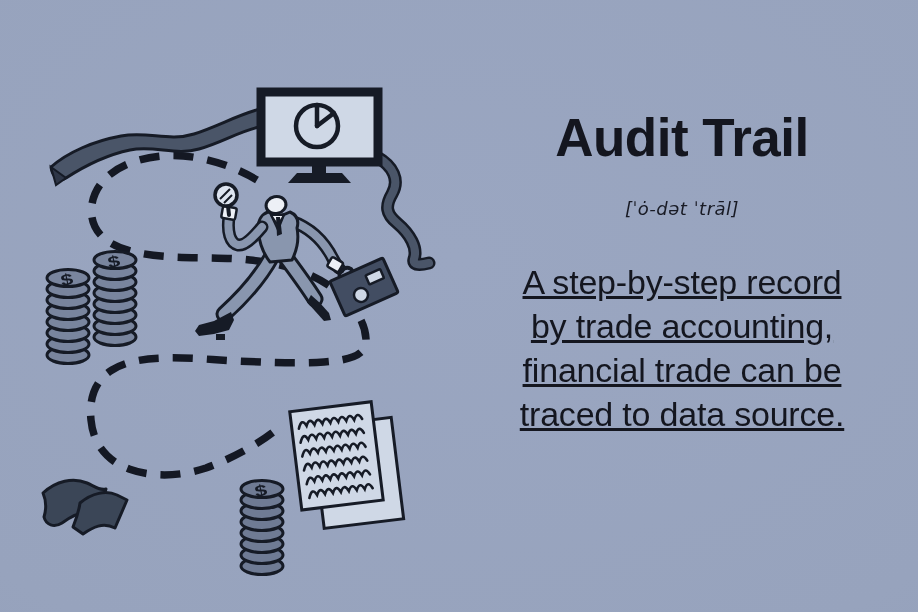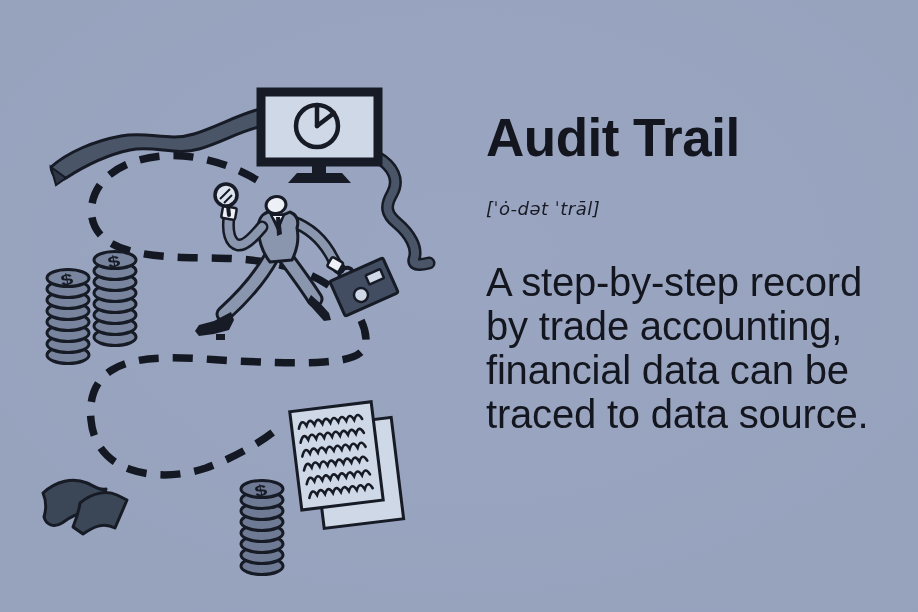--- a/index.html
+++ b/index.html
@@ -5,30 +5,30 @@
   html,body { margin:0; padding:0; background:#6e7a94; }
   .canvas {
     position:relative;
     width:918px; height:612px;
     margin:0 auto;
     background: radial-gradient(130% 130% at 50% 42%, #9aa6c1 0%, #97a3bd 55%, #909cb7 100%);
     overflow:hidden;
     font-family:"Liberation Sans", sans-serif;
   }
   .illo { position:absolute; left:0; top:0; }
-  .textcol { position:absolute; left:486px; top:108px; width:420px; color:#14161f; }
+  .textcol { position:absolute; left:472px; top:108px; width:420px; color:#14161f;text-align:center; }
   .title {
     margin:0; font-size:53px; font-weight:bold; letter-spacing:-0.5px; line-height:1.12;
     color:#14161f;
   }
   .pron {
     margin-top:31px; font-style:italic; font-size:18px; letter-spacing:0.5px; color:#181a24;
     font-family:"DejaVu Sans", sans-serif;
   }
-  .definition { margin-top:41px; font-size:40px; line-height:44px; letter-spacing:-0.2px; color:#14161f; }
+  .definition { margin-top:41px; font-size:34px; line-height:44px; letter-spacing:-0.2px; color:#14161f;text-decoration:underline; }
   .definition div { white-space:nowrap; }
 </style>
 </head>
 <body>
 
 <div class="canvas">
 
   <svg class="illo" width="470" height="612" viewBox="0 0 470 612" aria-hidden="true">
     <defs>
       <g id="coin-stack">
@@ -137,18 +137,18 @@
       </g>
     </g>
   </svg>
 
   <div class="textcol">
     <h1 class="title">Audit Trail</h1>
     <div class="pron">[ˈȯ-dət ˈtrāl]</div>
     <div class="definition">
       <div>A step-by-step record</div>
       <div>by trade accounting,</div>
-      <div>financial data can be</div>
+      <div>financial trade can be</div>
       <div>traced to data source.</div>
     </div>
   </div>
 
 </div>
 
 </body></html>

